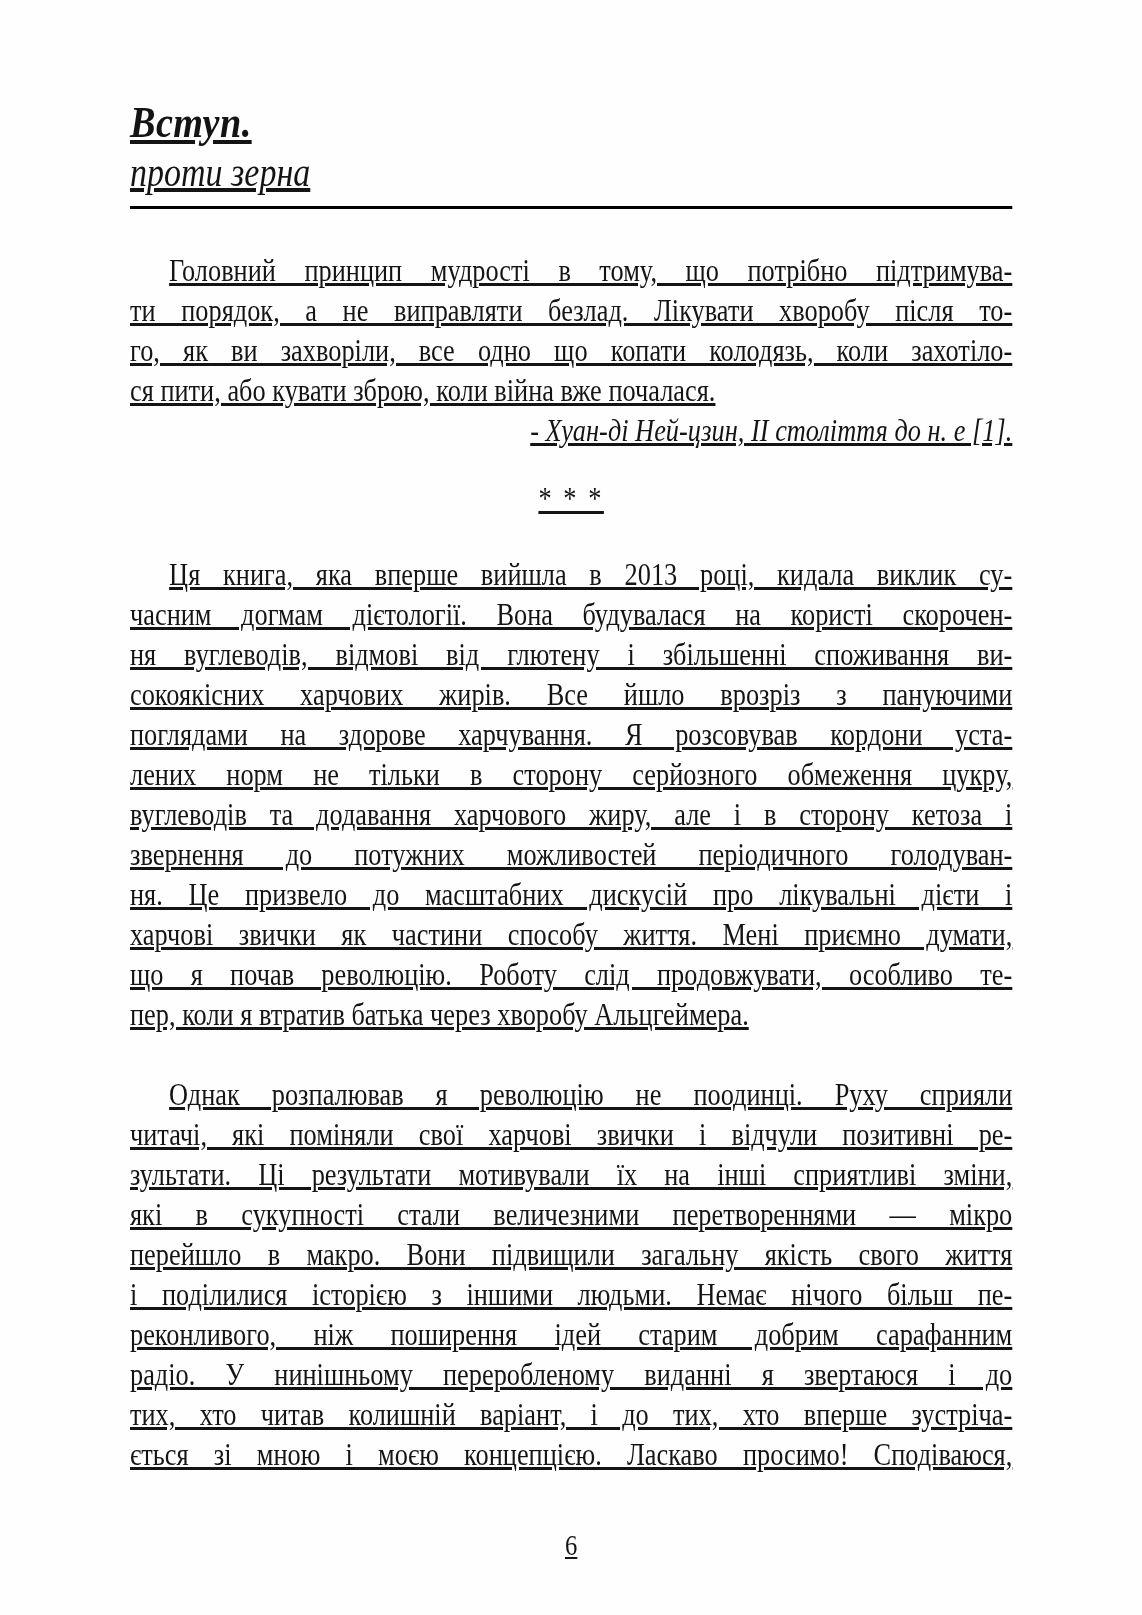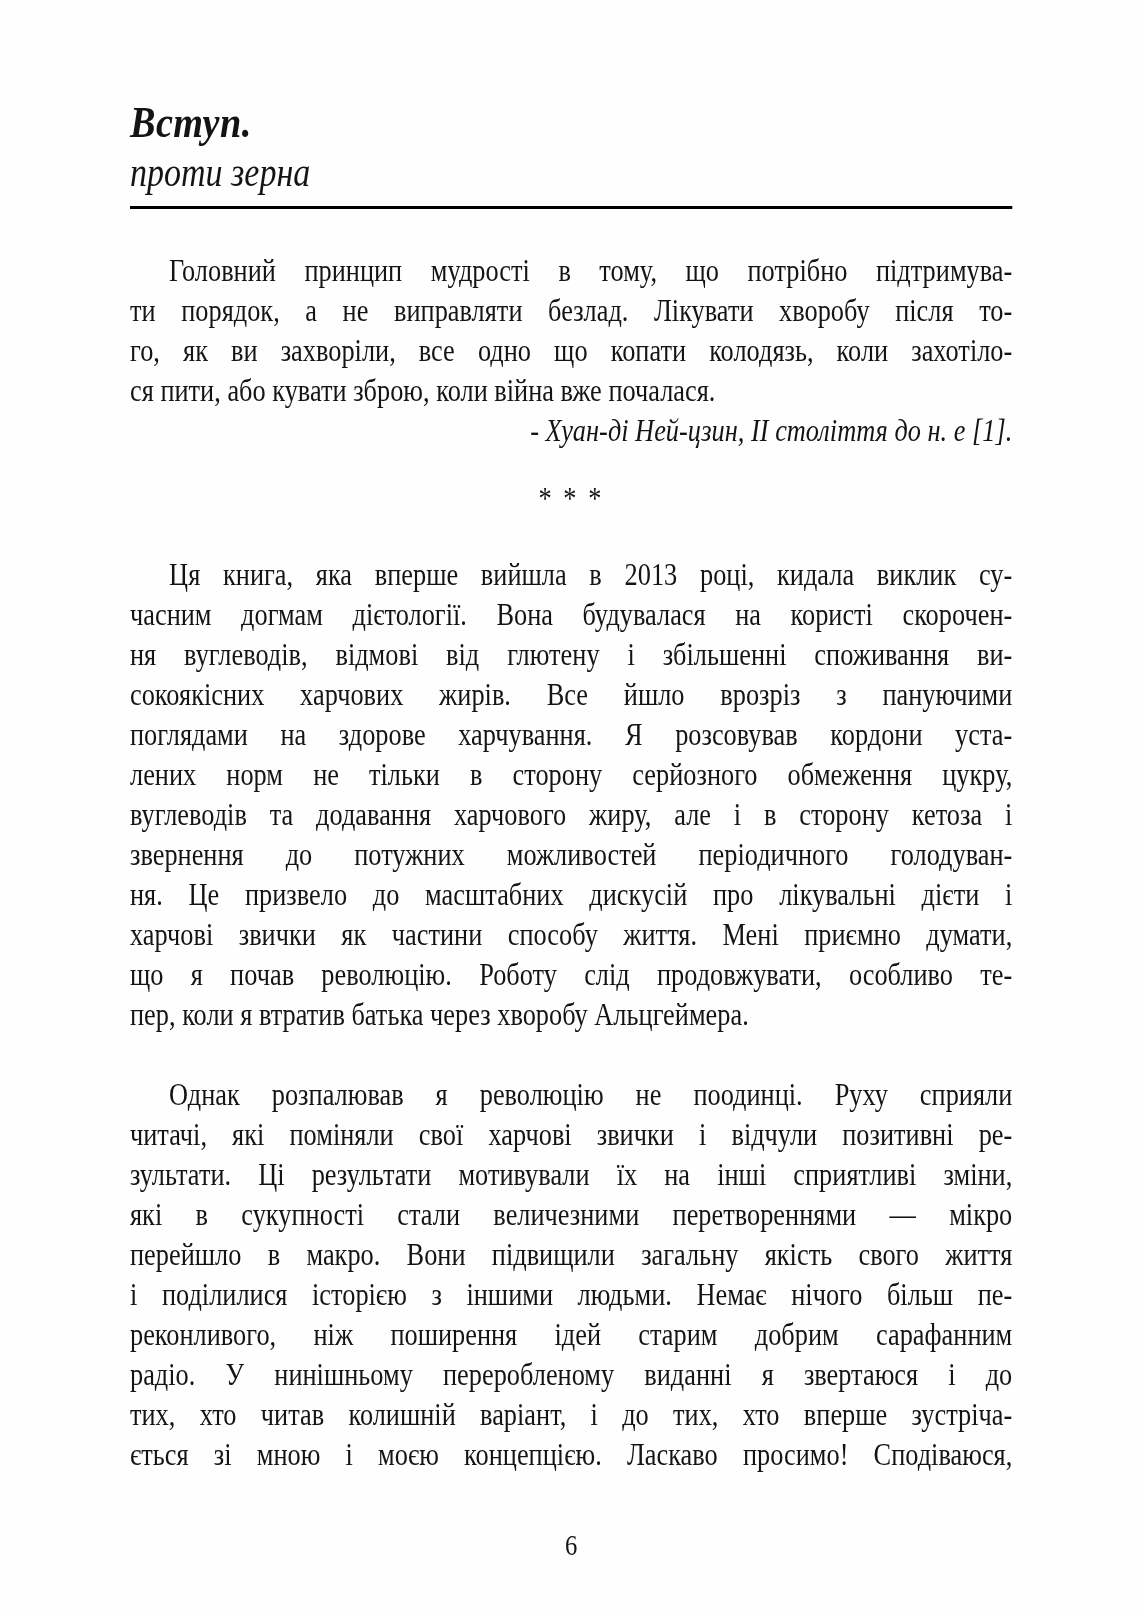--- a/index.html
+++ b/index.html
@@ -11,20 +11,21 @@
     height: 1615px;
     background: #fefefe;
     color: #141414;
     font-family: "Liberation Serif", "DejaVu Serif", serif;
     overflow: hidden;
   }
   .page {
     width: 1142px;
     height: 1615px;
     position: relative;
+    text-decoration: underline;
   }
   
   .scale-wrap {
     width: 1038px;
     margin-left: 130px;
     padding-top: 96px;
     transform: scaleX(0.85);
     transform-origin: 0 0;
   }
   .page-title {

